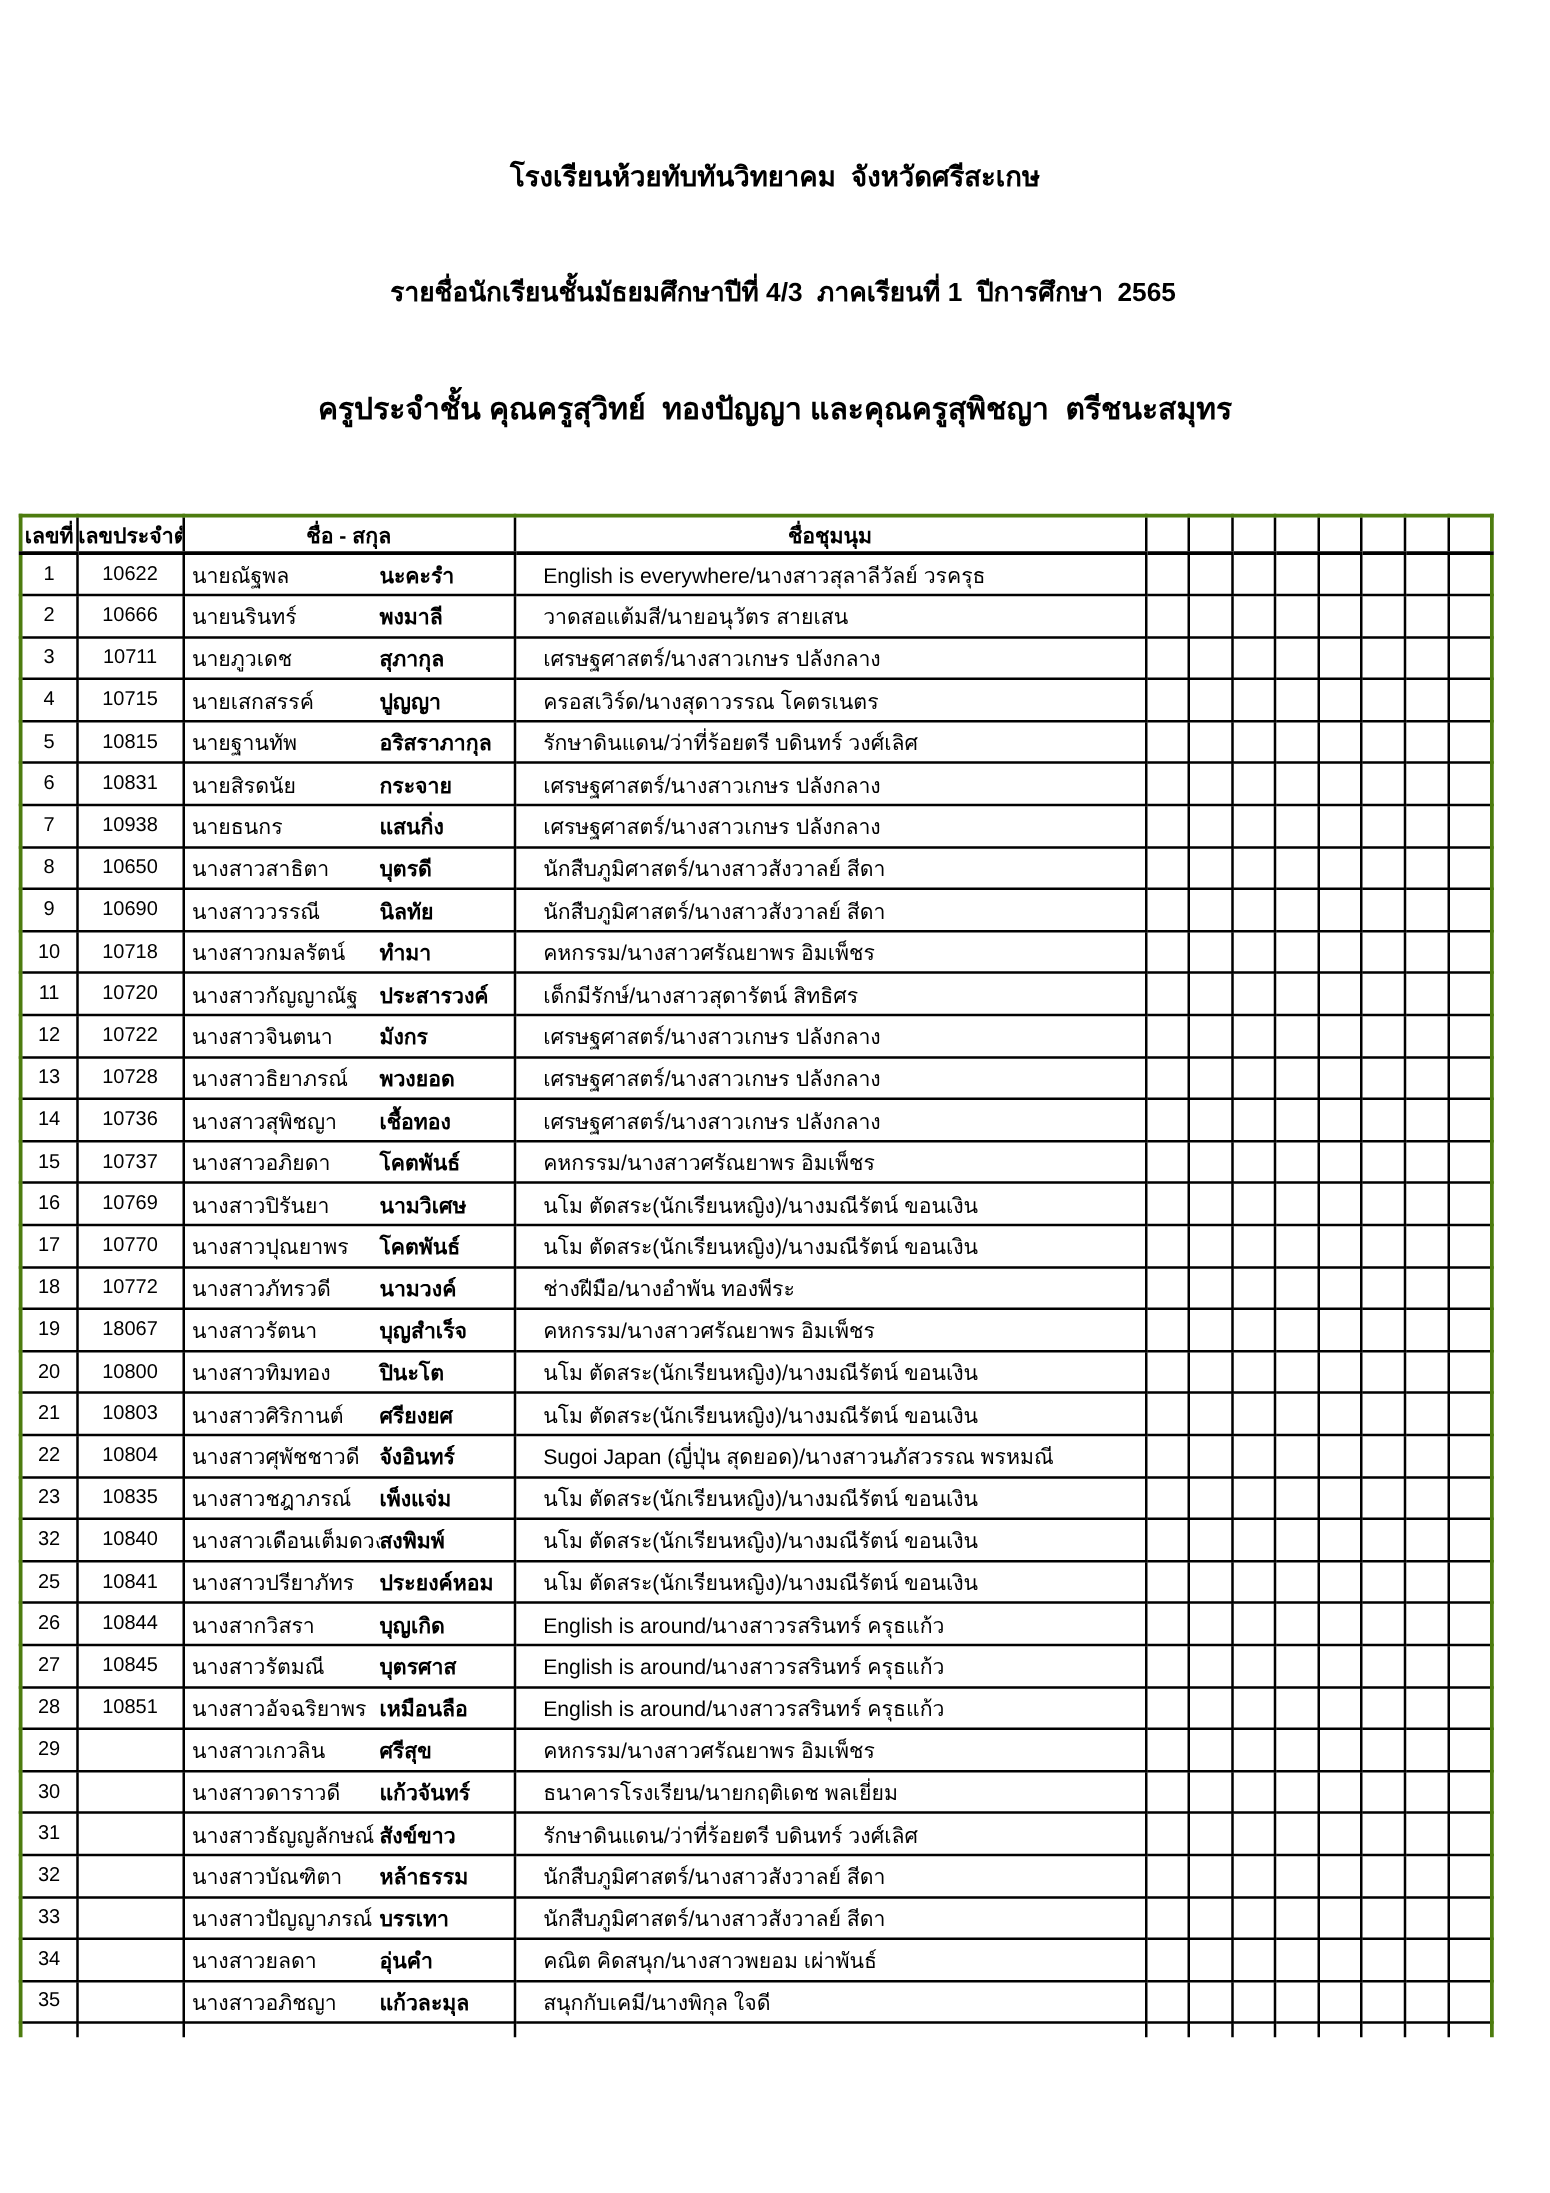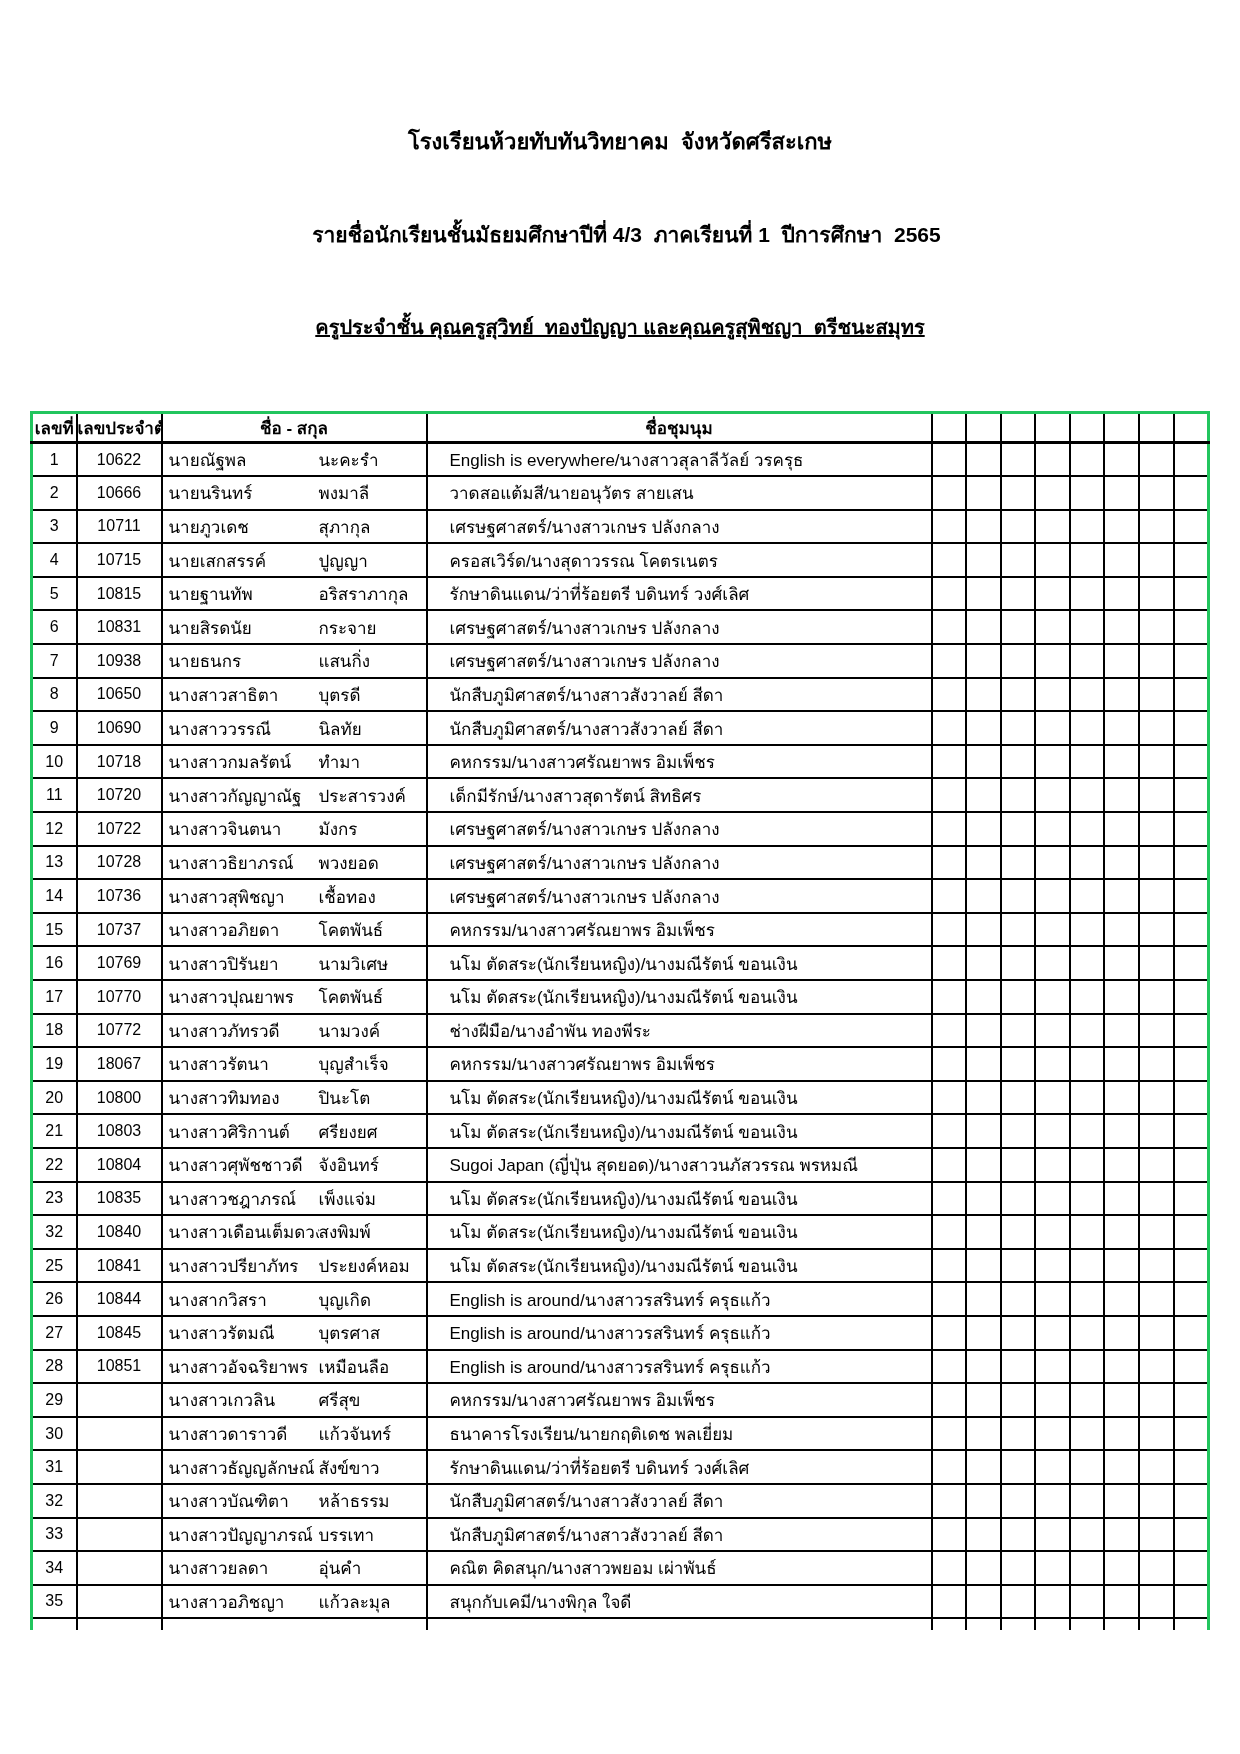--- a/index.html
+++ b/index.html
@@ -17,28 +17,28 @@
   }
   .title-block {
     padding-top: 64px;
     text-align: center;
     font-weight: bold;
     line-height: 31px;
     white-space: pre-wrap;
   }
   .title-line1 { font-size: 22px; }
   .title-line2 { font-size: 21px; margin-left: 13px; }
-  .title-line3 { font-size: 20px; text-decoration: underline; }
+  .title-line3 { font-size: 24px; }
   table.student-table {
-    margin-left: 30px;
+    margin-left: 15px;
     margin-top: 6px;
     width: 1177px;
     border-collapse: collapse;
     table-layout: fixed;
-    border: 3px solid #22c55e;
+    border: 3px solid #4d7c0f;
   }
   .student-table th, .student-table td {
     border: 2px solid #000;
     overflow: hidden;
     white-space: nowrap;
     vertical-align: middle;
   }
   .student-table thead tr { height: 30px; }
   .student-table thead th {
     font-size: 17px;
@@ -46,21 +46,21 @@
     text-align: center;
     border-bottom: 3px solid #000;
   }
   .student-table tbody tr { height: 33.6px; }
   .student-table tbody tr.last-row { height: 46px; }
   td.cell-no     { text-align: center; font-size: 16px; }
   td.cell-sid    { text-align: center; font-size: 16px; }
   td.cell-name   { font-size: 17px; padding-left: 6px; }
   td.cell-club   { font-size: 17px; padding-left: 22px; }
   .first-name { display: inline-block; width: 150px; overflow: hidden; vertical-align: bottom; }
-  .last-name  { display: inline-block; }
+  .last-name  { display: inline-block; font-weight: bold; }
 </style>
 </head>
 <body>
 
 <div class="page">
 
   <div class="title-block">
     <div class="title-line1">โรงเรียนห้วยทับทันวิทยาคม  จังหวัดศรีสะเกษ</div>
     <div class="title-line2">รายชื่อนักเรียนชั้นมัธยมศึกษาปีที่ 4/3  ภาคเรียนที่ 1  ปีการศึกษา  2565</div>
     <div class="title-line3">ครูประจำชั้น คุณครูสุวิทย์  ทองปัญญา และคุณครูสุพิชญา  ตรีชนะสมุทร</div>

